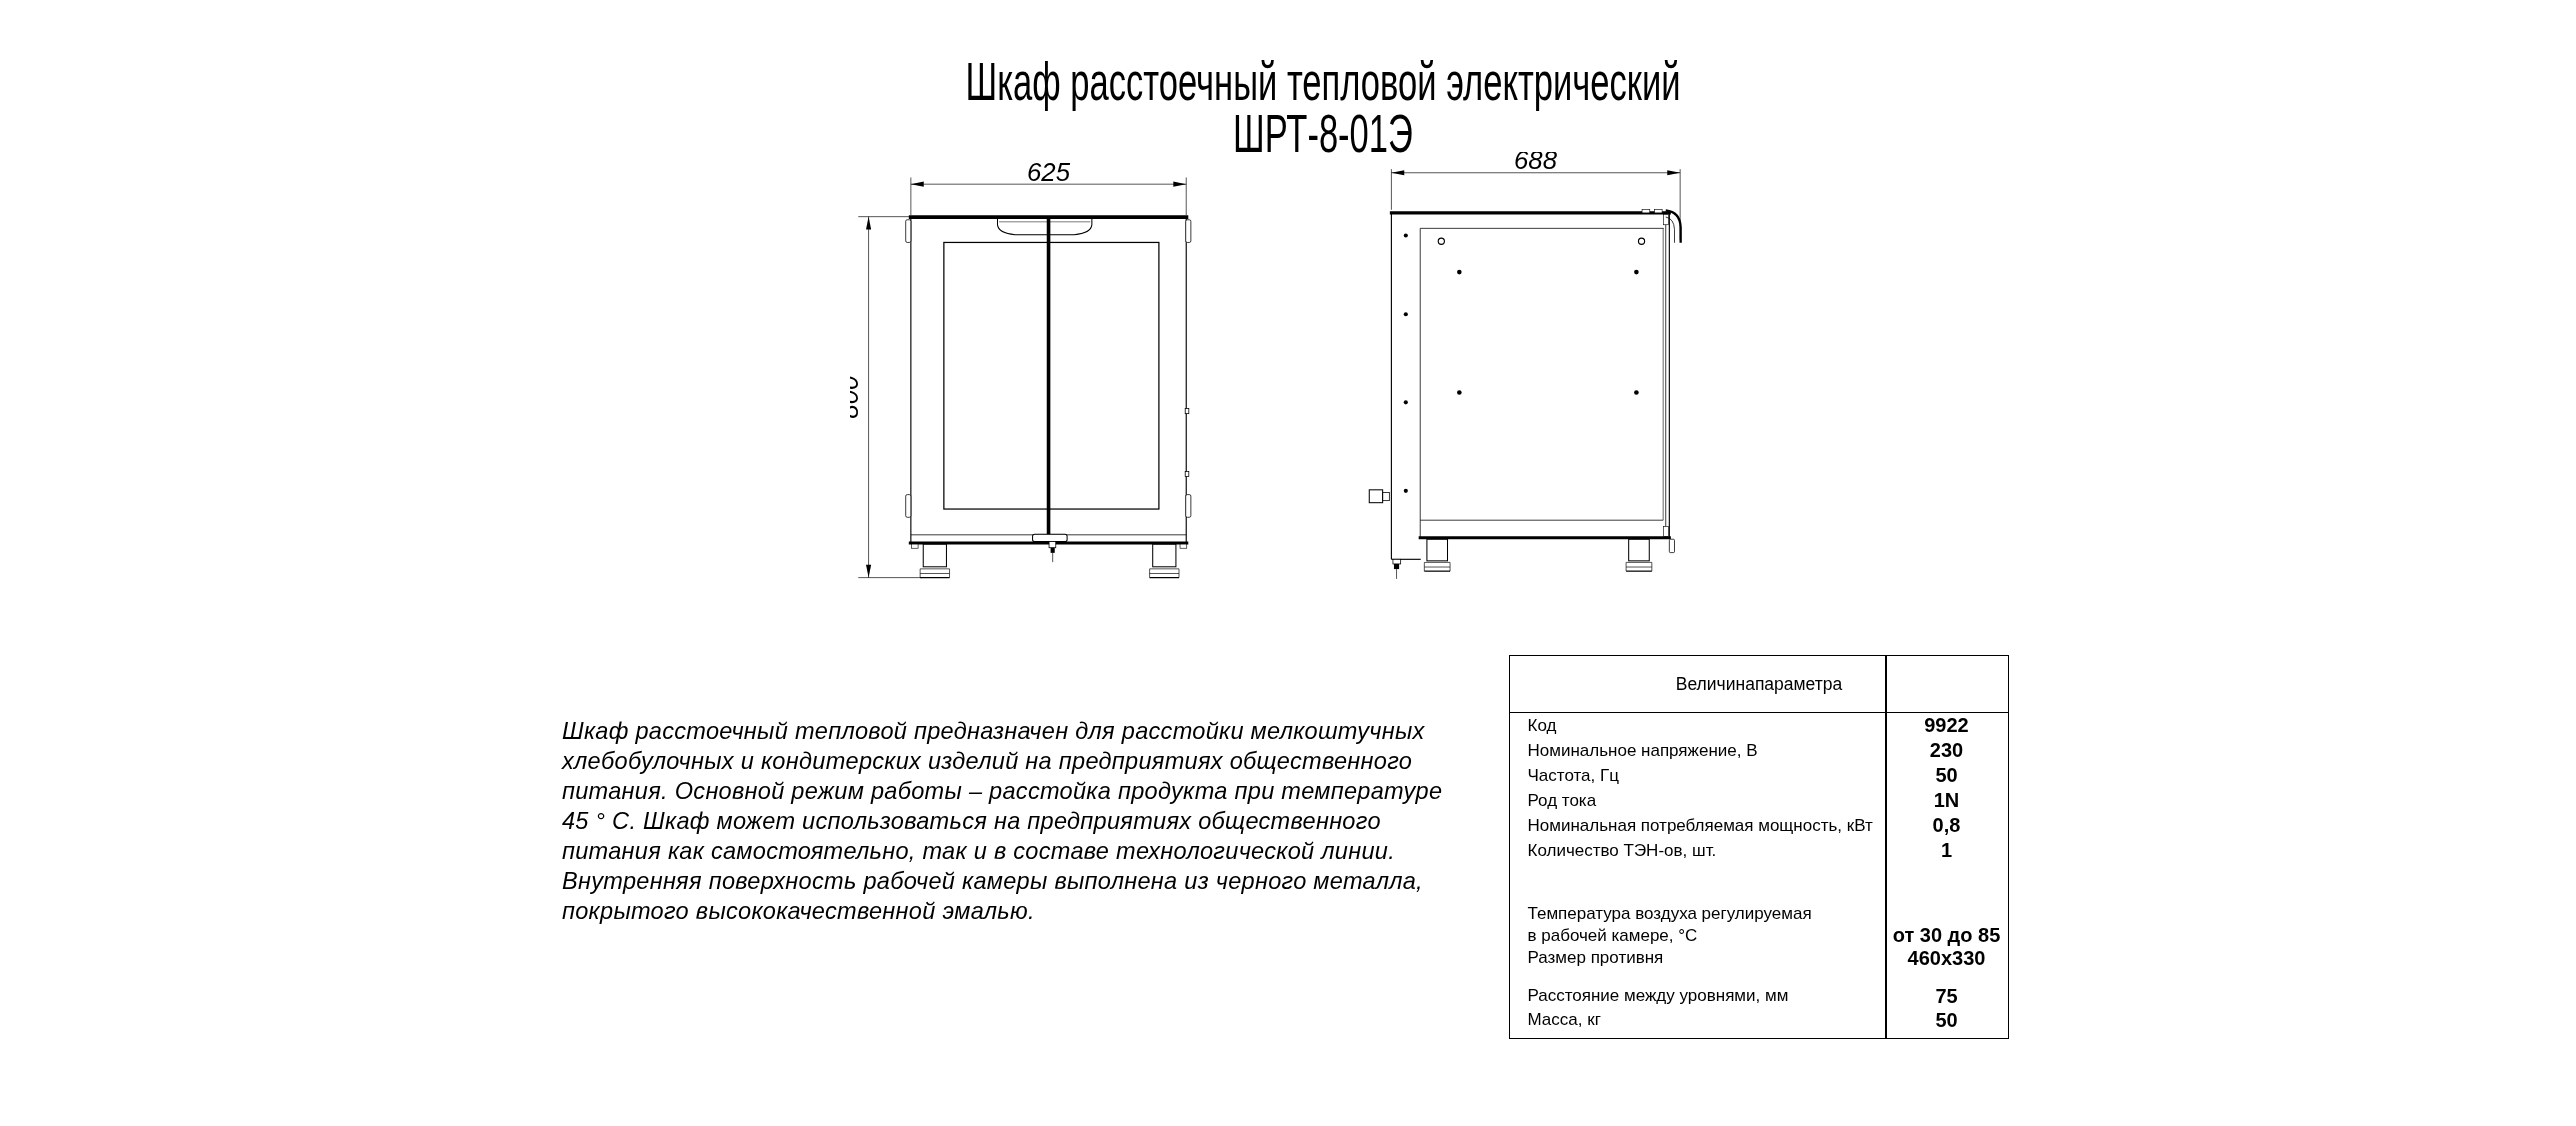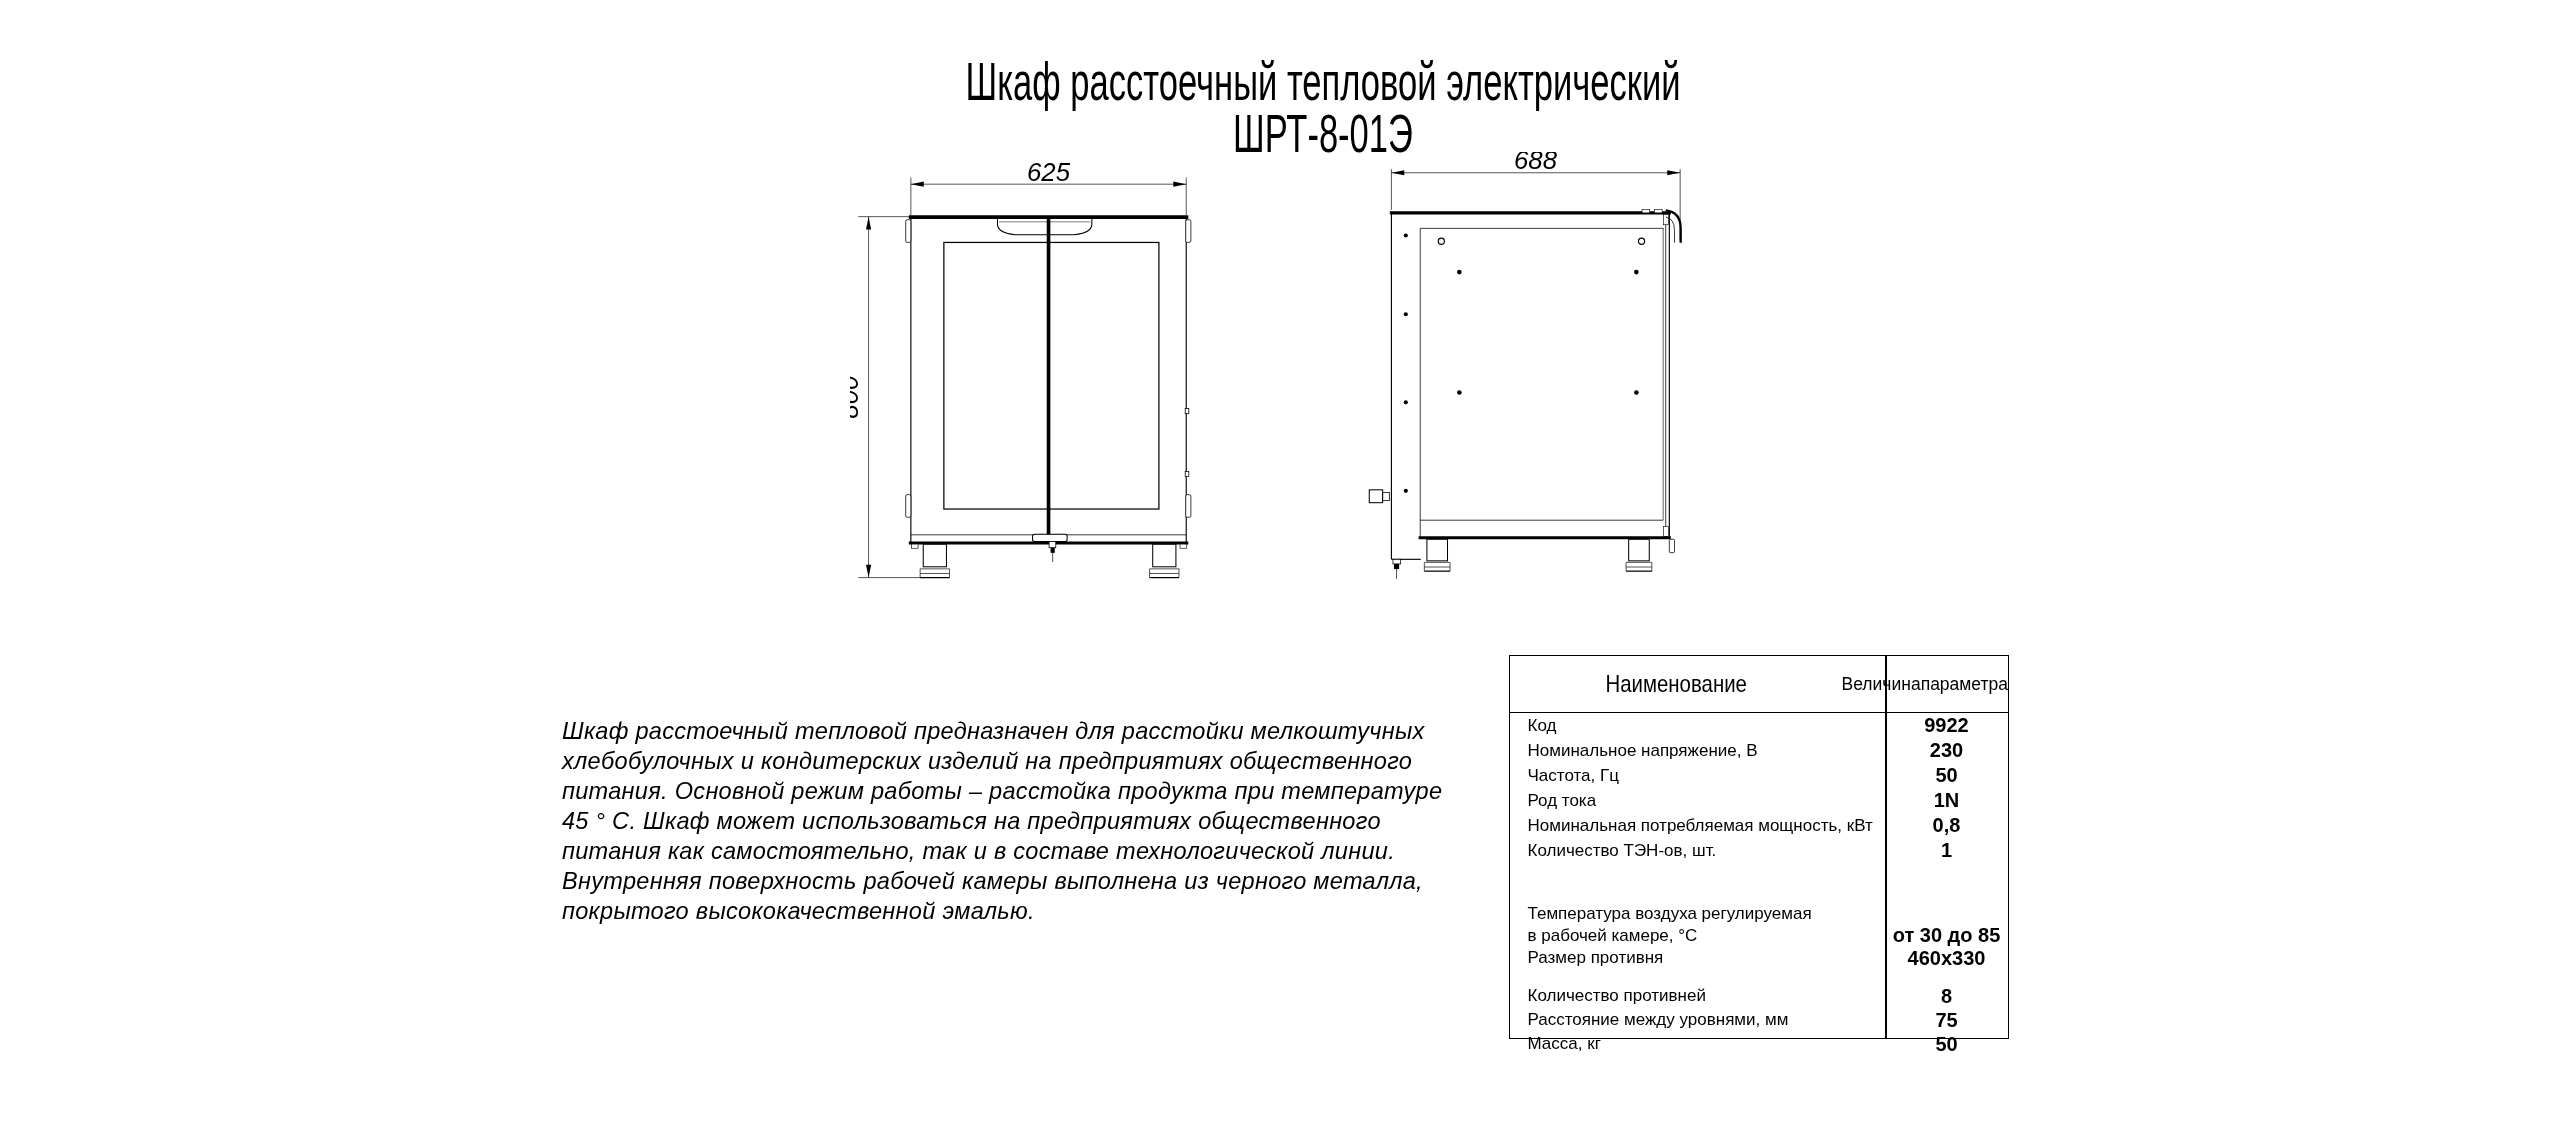--- a/index.html
+++ b/index.html
@@ -210,23 +210,20 @@
   <div class="line">питания. Основной режим работы – расстойка продукта при температуре</div>
   <div class="line">45 ° С. Шкаф может использоваться на предприятиях общественного</div>
   <div class="line">питания как самостоятельно, так и в составе технологической линии.</div>
   <div class="line">Внутренняя поверхность рабочей камеры выполнена из черного металла,</div>
   <div class="line">покрытого высококачественной эмалью.</div>
 </div>
 
 <div class="spec-table">
   <div class="tbl-divider"></div>
   <div class="tbl-header">
-    <div class="th-name">
-      <span>Наименование</span>
-    </div>
     <div class="th-value">
       <span>Величина</span>
       <span>параметра</span>
     </div>
   </div>
   <div class="tbl-body">
     <div class="tr" style="height:25px;line-height:25px;">
       <div class="td-label">Код</div>
       <div class="td-value">9922</div>
     </div>
@@ -260,24 +257,20 @@
     </div>
     <div class="tr" style="height:24px;line-height:24px;">
       <div class="td-label">Размер противня</div>
       <div class="td-value">460х330</div>
     </div>
     <div class="tr" style="height:13.4px;line-height:13.4px;">
       <div class="td-label"></div>
       <div class="td-value"></div>
     </div>
     <div class="tr" style="height:24px;line-height:24px;">
-      <div class="td-label">Количество противней</div>
-      <div class="td-value">8</div>
-    </div>
-    <div class="tr" style="height:24px;line-height:24px;">
       <div class="td-label">Расстояние между уровнями, мм</div>
       <div class="td-value">75</div>
     </div>
     <div class="tr" style="height:24px;line-height:24px;">
       <div class="td-label">Масса, кг</div>
       <div class="td-value">50</div>
     </div>
   </div>
 </div>
 

